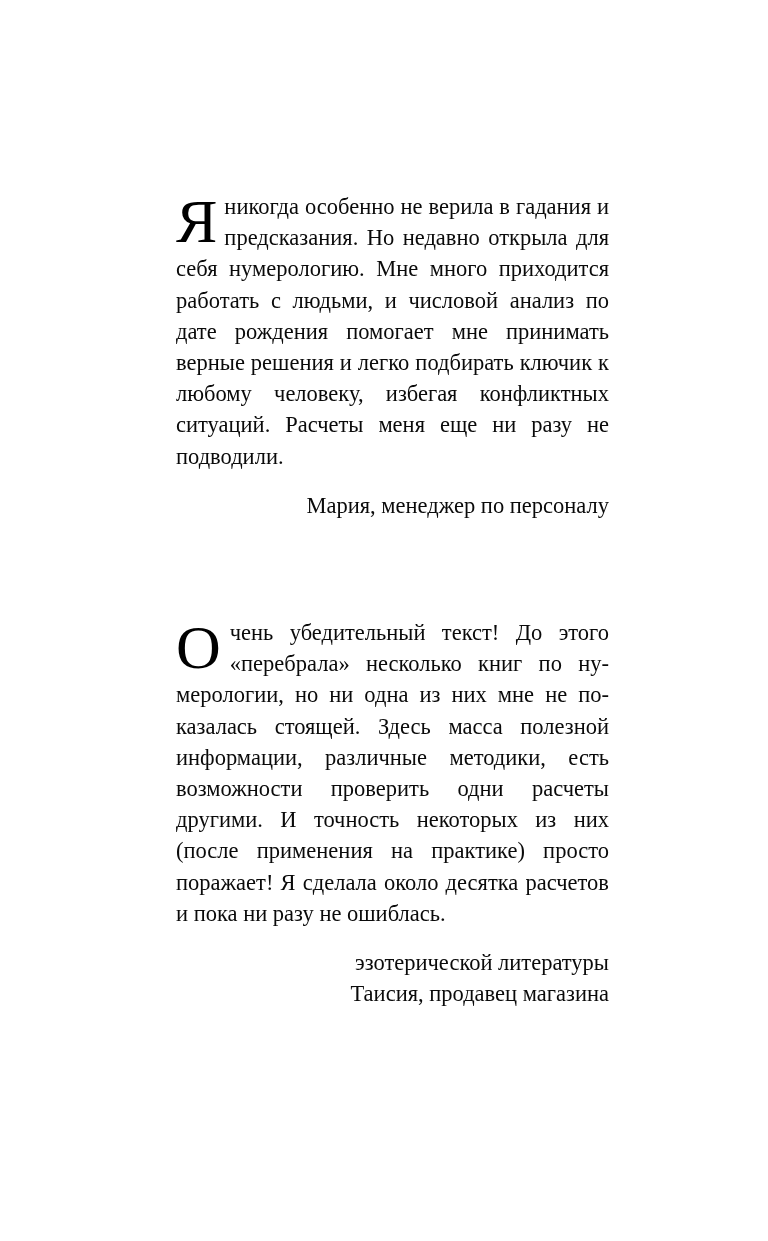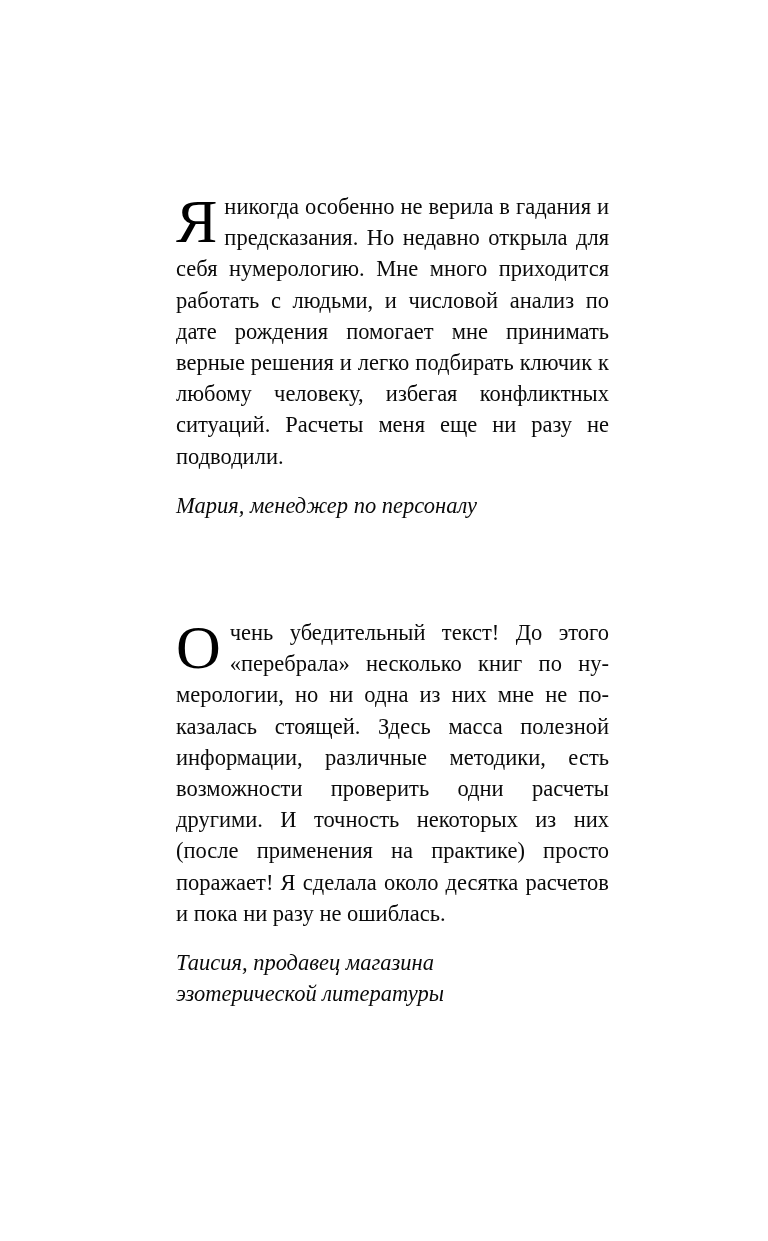--- a/index.html
+++ b/index.html
@@ -59,24 +59,24 @@
     position: relative;
     top: 2px;
   }
 
   .testimonial-body.dropcap-narrow .dropcap {
     margin-right: 9px;
   }
 
   .attribution {
     font-family: "Liberation Serif", "DejaVu Serif", serif;
-    font-style: italic;
     font-size: 22.5px;
     line-height: 31.2px;
     color: #0a0a0a;
+    text-align: right;
     margin: 18px 0 0 0;
   }
 
   .attribution .attr-line {
     display: block;
   }
 </style>
 </head>
 <body>
 
@@ -86,19 +86,19 @@
     <div class="testimonial">
       <p class="testimonial-body"><span class="dropcap">Я</span><span>никогда особенно не верила в гадания и предсказания. Но недавно открыла для себя нумерологию. Мне много прихо­дится работать с людьми, и числовой ана­лиз по дате рождения помогает мне при­нимать верные решения и легко подбирать ключик к любому человеку, избегая кон­фликтных ситуаций. Расчеты меня еще ни разу не подводили.</span></p>
       <div class="attribution">
         <span class="attr-line">Мария, менеджер по персоналу</span>
       </div>
     </div>
 
     <div class="testimonial">
       <p class="testimonial-body dropcap-narrow"><span class="dropcap">О</span><span>чень убедительный текст! До этого «перебрала» несколько книг по ну­мерологии, но ни одна из них мне не по­казалась стоящей. Здесь масса полезной информации, различные методики, есть возможности проверить одни расчеты другими. И точность некоторых из них (после применения на практике) просто поражает! Я сделала около десятка расче­тов и пока ни разу не ошиблась.</span></p>
       <div class="attribution">
+        <span class="attr-line">эзотерической литературы</span>
         <span class="attr-line">Таисия, продавец магазина</span>
-        <span class="attr-line">эзотерической литературы</span>
       </div>
     </div>
 
   </div>
 </div>
 
 </body></html>

